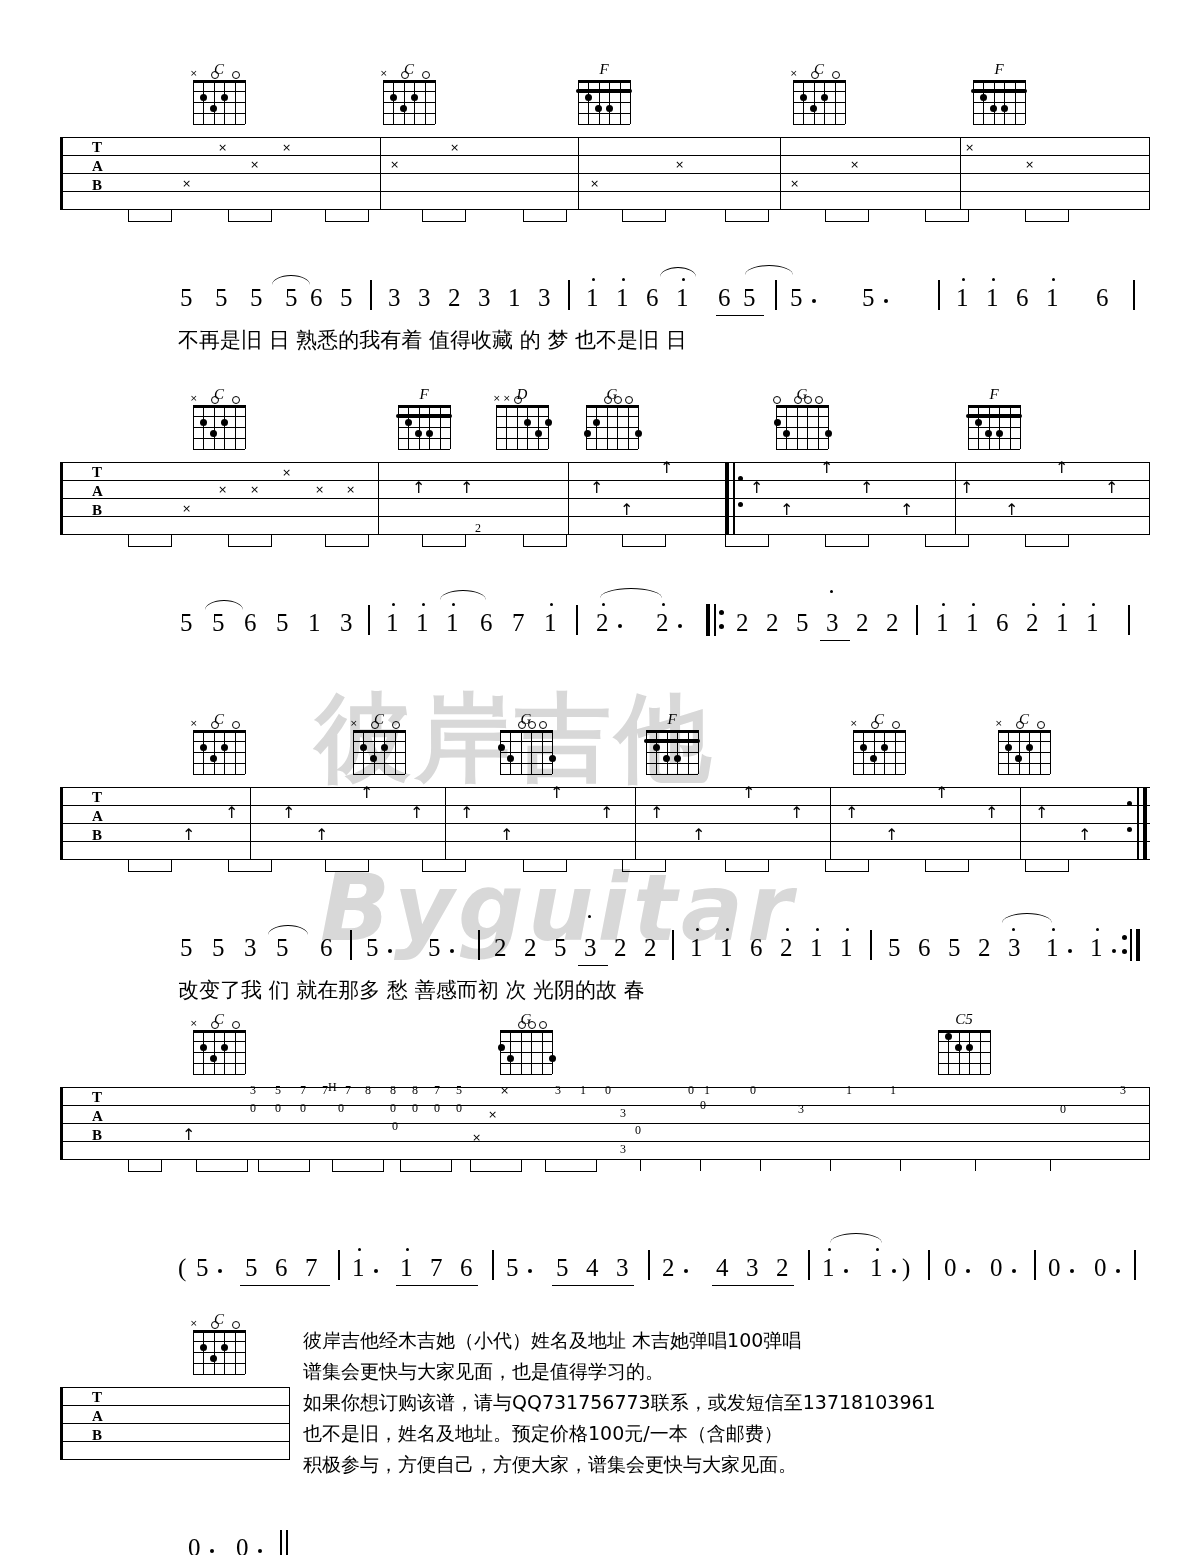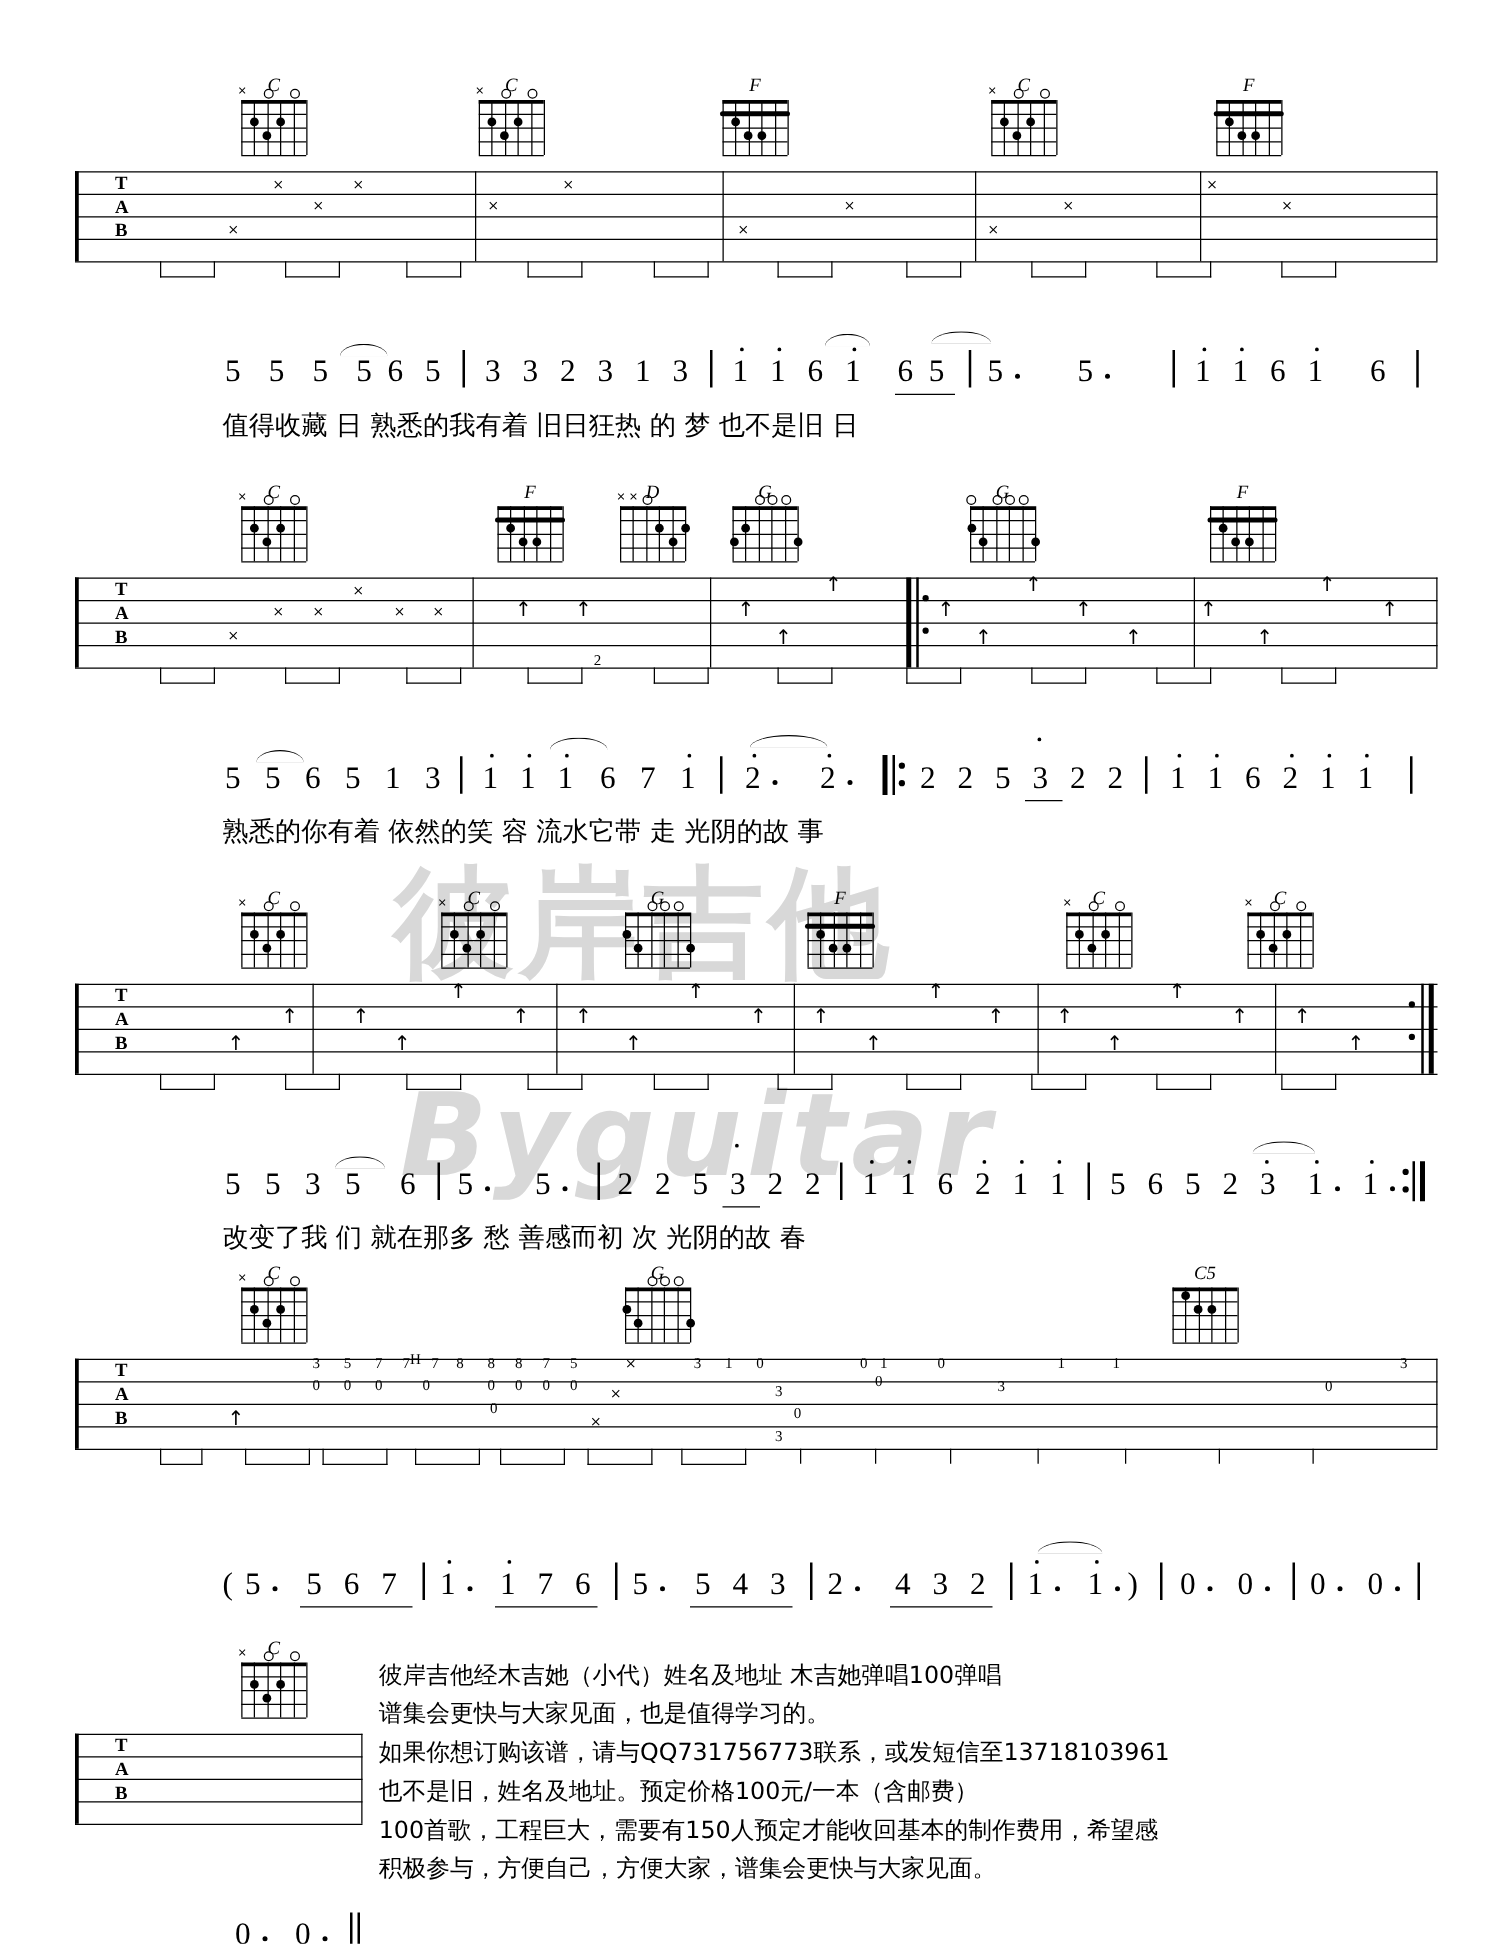--- a/index.html
+++ b/index.html
@@ -261,21 +261,21 @@
       <div class="num" style="left:956px;">1</div>
         <div class="dotabove" style="left:962px;top:-7px;"></div>
       <div class="num" style="left:986px;">1</div>
         <div class="dotabove" style="left:992px;top:-7px;"></div>
       <div class="num" style="left:1016px;">6</div>
       <div class="num" style="left:1046px;">1</div>
         <div class="dotabove" style="left:1052px;top:-7px;"></div>
       <div class="num" style="left:1096px;">6</div>
       <div class="bar" style="left:1133px;top:-5px;height:30px;"></div>
     </div>
-    <div class="lyric" style="left:178px;top:330px;">值得收藏 日 熟悉的我有着 旧日狂热 的 梦 也不是旧 日</div>
+    <div class="lyric" style="left:178px;top:330px;">不再是旧 日 熟悉的我有着 值得收藏 的 梦 也不是旧 日</div>
   </div>
 
   <div class="system" style="top:325px;height:260px;">
 
     <div class="chordbox" style="left:185px;top:80px;">
       <div class="cname">C</div>
       <div class="grid">
         <div class="h nut" style="top:0"></div>
           <div class="h" style="top:11px"></div>
           <div class="h" style="top:22px"></div>
@@ -513,21 +513,20 @@
         <div class="dotabove" style="left:972px;top:-7px;"></div>
       <div class="num" style="left:996px;">6</div>
       <div class="num" style="left:1026px;">2</div>
         <div class="dotabove" style="left:1032px;top:-7px;"></div>
       <div class="num" style="left:1056px;">1</div>
         <div class="dotabove" style="left:1062px;top:-7px;"></div>
       <div class="num" style="left:1086px;">1</div>
         <div class="dotabove" style="left:1092px;top:-7px;"></div>
       <div class="bar" style="left:1128px;top:-5px;height:30px;"></div>
     </div>
-    <div class="lyric" style="left:178px;top:330px;">熟悉的你有着 依然的笑 容 流水它带 走 光阴的故 事</div>
   </div>
 
   <div class="system" style="top:650px;height:260px;">
 
     <div class="chordbox" style="left:185px;top:80px;">
       <div class="cname">C</div>
       <div class="grid">
         <div class="h nut" style="top:0"></div>
           <div class="h" style="top:11px"></div>
           <div class="h" style="top:22px"></div>
@@ -1015,17 +1014,16 @@
       <div class="bar" style="left:280px;top:-5px;height:30px;"></div>
       <div class="bar" style="left:286px;top:-5px;height:30px;"></div>
     </div>
   </div>
 
   <div class="footer">
     <div>彼岸吉他经木吉她（小代）姓名及地址 木吉她弹唱100弹唱</div>
     <div>谱集会更快与大家见面，也是值得学习的。</div>
     <div>如果你想订购该谱，请与QQ731756773联系，或发短信至13718103961</div>
     <div>也不是旧，姓名及地址。预定价格100元/一本（含邮费）</div>
-    <div>100首歌，工程巨大，需要有150人预定才能收回基本的制作费用，希望感</div>
     <div>积极参与，方便自己，方便大家，谱集会更快与大家见面。</div>
   </div>
 
 </div>
 
 </body></html>

